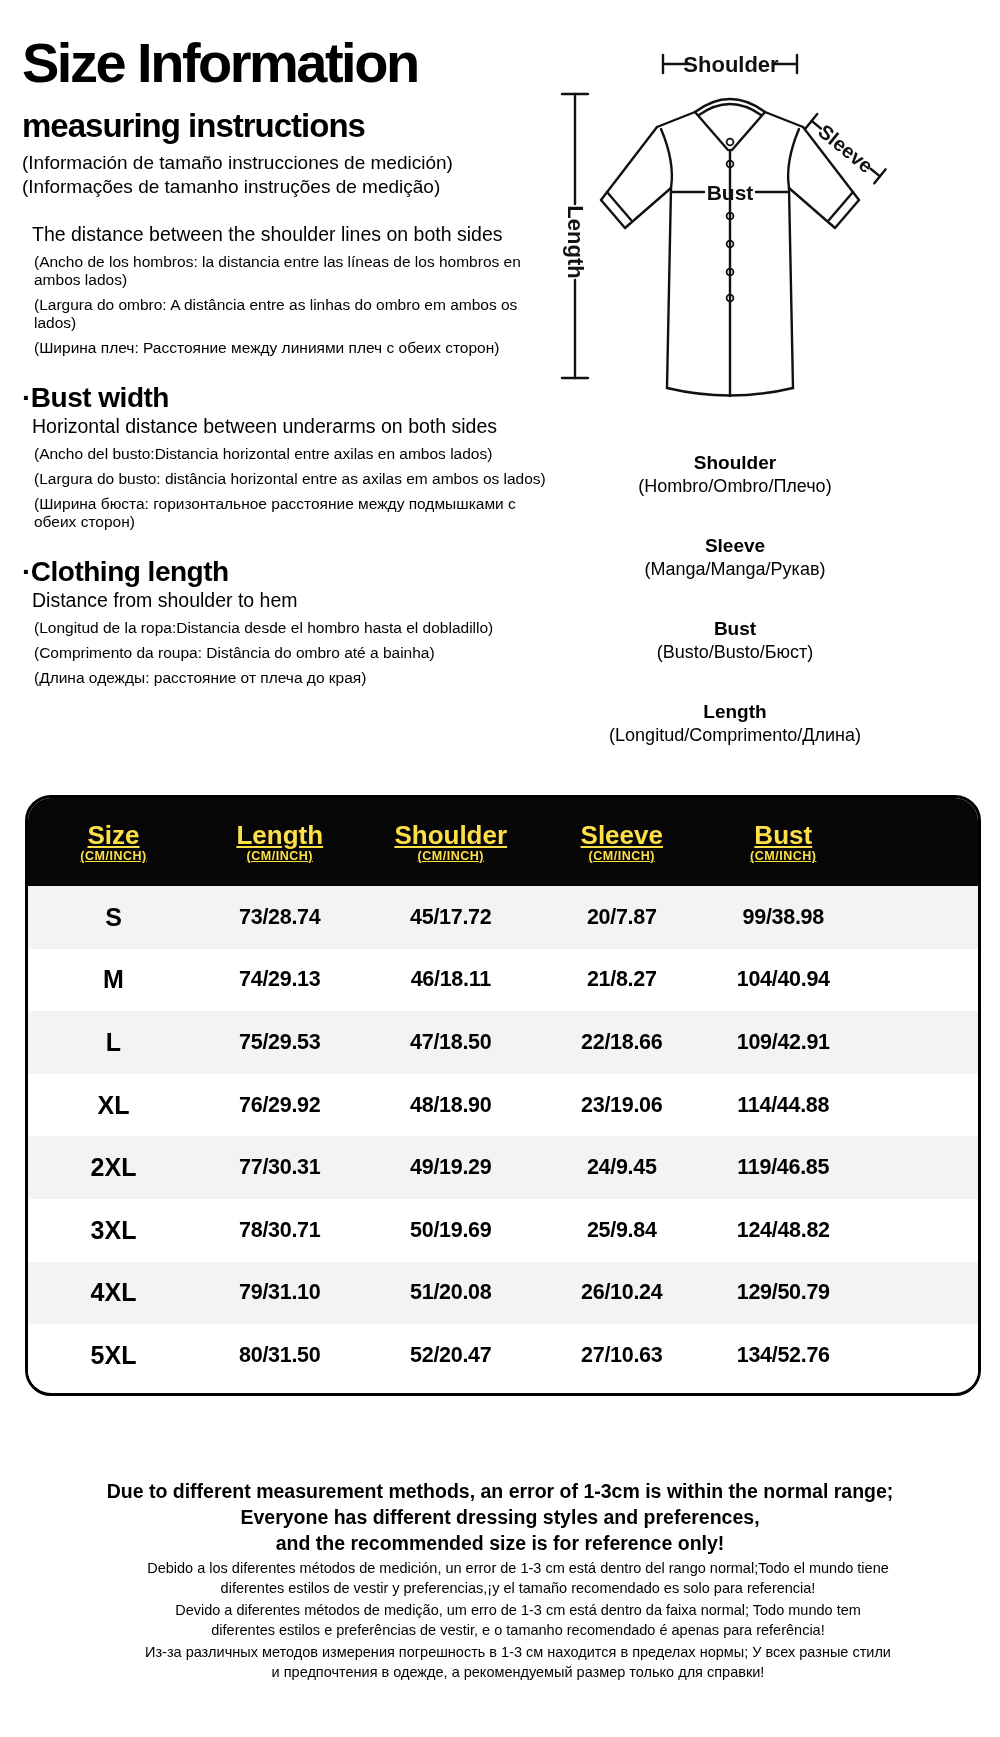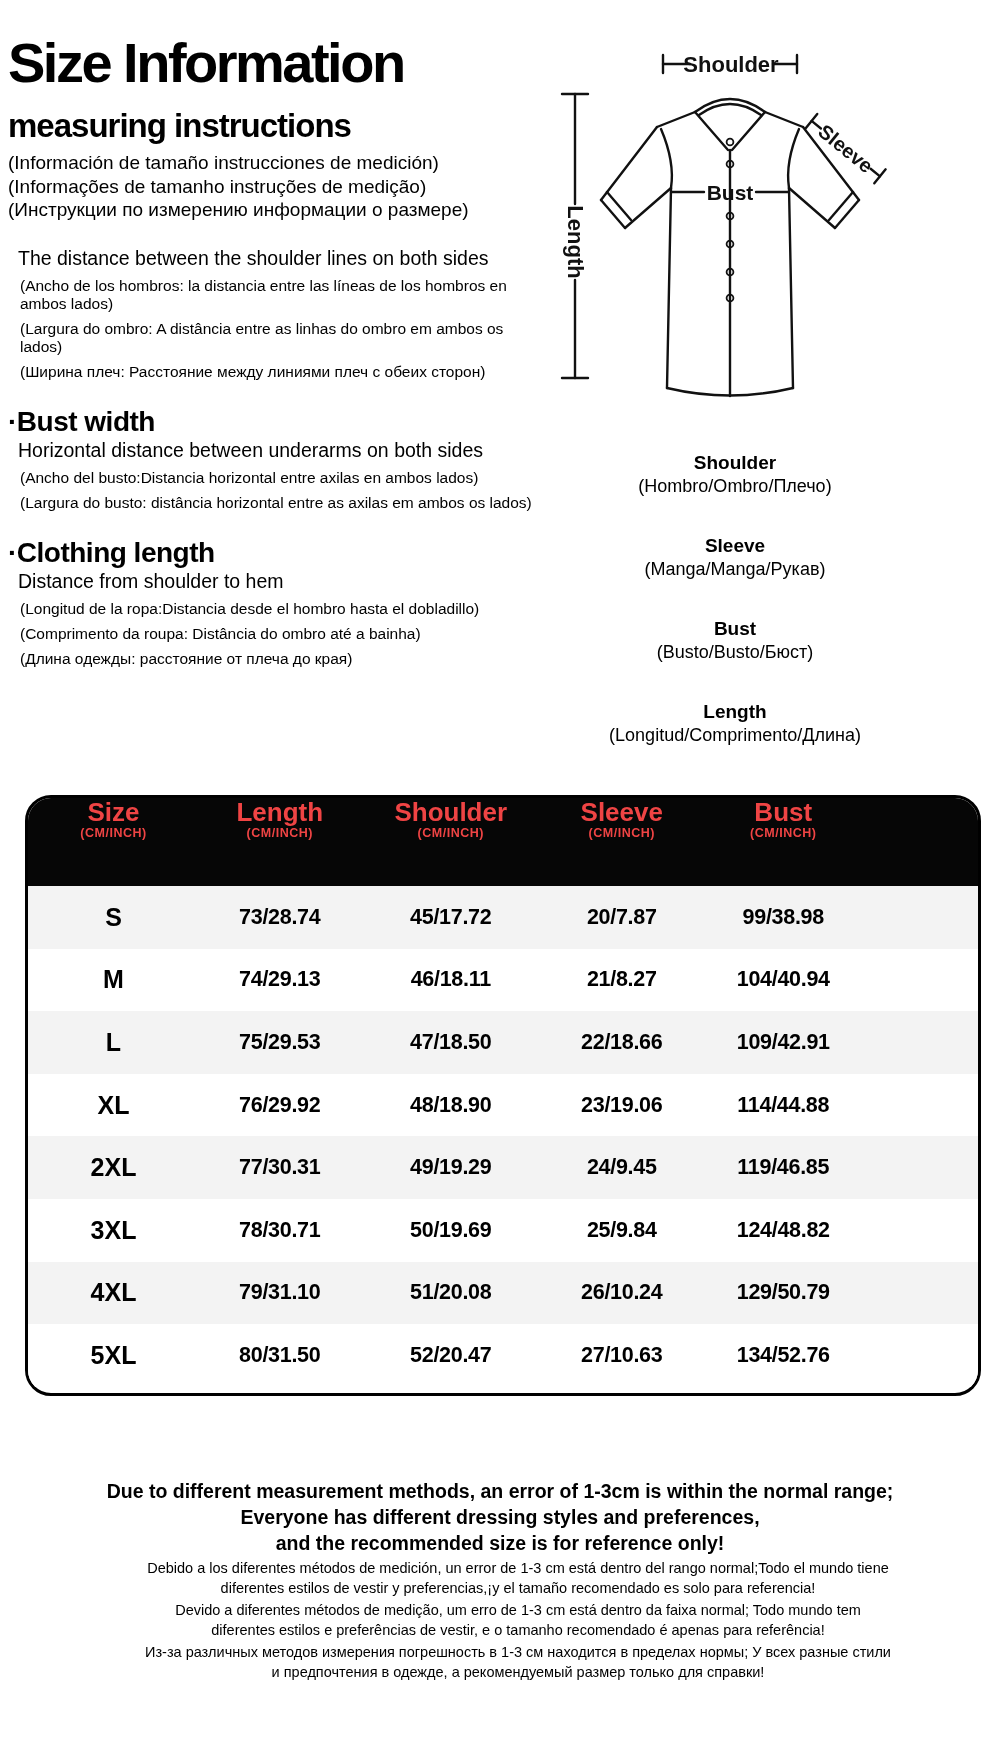--- a/index.html
+++ b/index.html
@@ -1,37 +1,37 @@
 <!DOCTYPE html>
 <html><head>
 <meta charset="utf-8">
 <style>
   html,body{margin:0;padding:0;background:#fff;}
   .page{position:relative;width:1000px;height:1737px;background:#fff;overflow:hidden;
         font-family:"Liberation Sans",sans-serif;color:#000;}
   
-  .left-col{position:absolute;left:8px;top:34px;width:525px;}
+  .left-col{position:absolute;left:22px;top:34px;width:525px;}
   .title{font-size:56px;font-weight:900;letter-spacing:-2.5px;line-height:1.02;}
   .subtitle{font-size:33px;font-weight:800;letter-spacing:-1px;margin-top:16px;}
   .sub-trans{margin-top:6px;}
   .sub-trans div{font-size:19px;line-height:23.5px;}
   .m-section{margin-top:25px;}
   .m-section .head{font-size:28px;font-weight:800;letter-spacing:-0.5px;}
   .m-section .desc{font-size:19.5px;line-height:23px;margin:1px 0 2px 10px;}
   .m-section .trans{font-size:15.5px;line-height:18px;margin:7px 0 0 12px;}
   
   .right-col{position:absolute;left:545px;top:30px;width:455px;}
   .legend{width:380px;margin-top:17px;text-align:center;}
   .legend .item{margin-bottom:36px;}
   .legend .term{font-size:19px;font-weight:800;line-height:23px;}
   .legend .tr{font-size:18px;line-height:24px;}
   
   .size-table{position:absolute;left:25px;top:795px;width:950px;height:595px;
               border:3px solid #000;border-radius:26px;overflow:hidden;background:#fff;}
-  .thead{background:#060606;height:88px;display:flex;align-items:flex-start;color:#ef4444;}
+  .thead{background:#060606;height:88px;display:flex;align-items:center;color:#fde047;text-decoration:underline;}
   .trow{height:62.6px;display:flex;align-items:center;background:#fff;}
   .trow.alt{background:#f3f3f3;}
   .c1{width:18%;} .c2{width:17%;} .c3{width:19%;} .c4{width:17%;} .c5{width:17%;}
   .cell{text-align:center;}
   .hmain{font-size:26px;font-weight:800;line-height:28px;}
   .hsub{font-size:12.5px;font-weight:700;letter-spacing:0.5px;}
   .szv{font-size:25px;font-weight:800;}
   .val{font-size:21.5px;font-weight:800;letter-spacing:-0.3px;}
   
   .footer{position:absolute;left:0;top:1478px;width:1000px;text-align:center;}
@@ -44,35 +44,35 @@
 <body>
 
 <div class="page">
 
   <div class="left-col">
     <div class="title">Size Information</div>
     <div class="subtitle">measuring instructions</div>
     <div class="sub-trans">
       <div>(Información de tamaño instrucciones de medición)</div>
       <div>(Informações de tamanho instruções de medição)</div>
-      <div>(Инструкции по измерению информации о размере)</div>
     </div>
 
     <div class="m-section">
       <div class="desc">The distance between the shoulder lines on both sides</div>
       <div class="trans">(Ancho de los hombros: la distancia entre las líneas de los hombros en ambos lados)</div>
       <div class="trans">(Largura do ombro: A distância entre as linhas do ombro em ambos os lados)</div>
       <div class="trans">(Ширина плеч: Расстояние между линиями плеч с обеих сторон)</div>
     </div>
 
     <div class="m-section">
       <div class="head">·Bust width</div>
       <div class="desc">Horizontal distance between underarms on both sides</div>
       <div class="trans">(Ancho del busto:Distancia horizontal entre axilas en ambos lados)</div>
       <div class="trans">(Largura do busto: distância horizontal entre as axilas em ambos os lados)</div>
+      <div class="trans">(Ширина бюста: горизонтальное расстояние между подмышками с обеих сторон)</div>
     </div>
 
     <div class="m-section">
       <div class="head">·Clothing length</div>
       <div class="desc">Distance from shoulder to hem</div>
       <div class="trans">(Longitud de la ropa:Distancia desde el hombro hasta el dobladillo)</div>
       <div class="trans">(Comprimento da roupa: Distância do ombro até a bainha)</div>
       <div class="trans">(Длина одежды: расстояние от плеча до края)</div>
     </div>
   </div>

